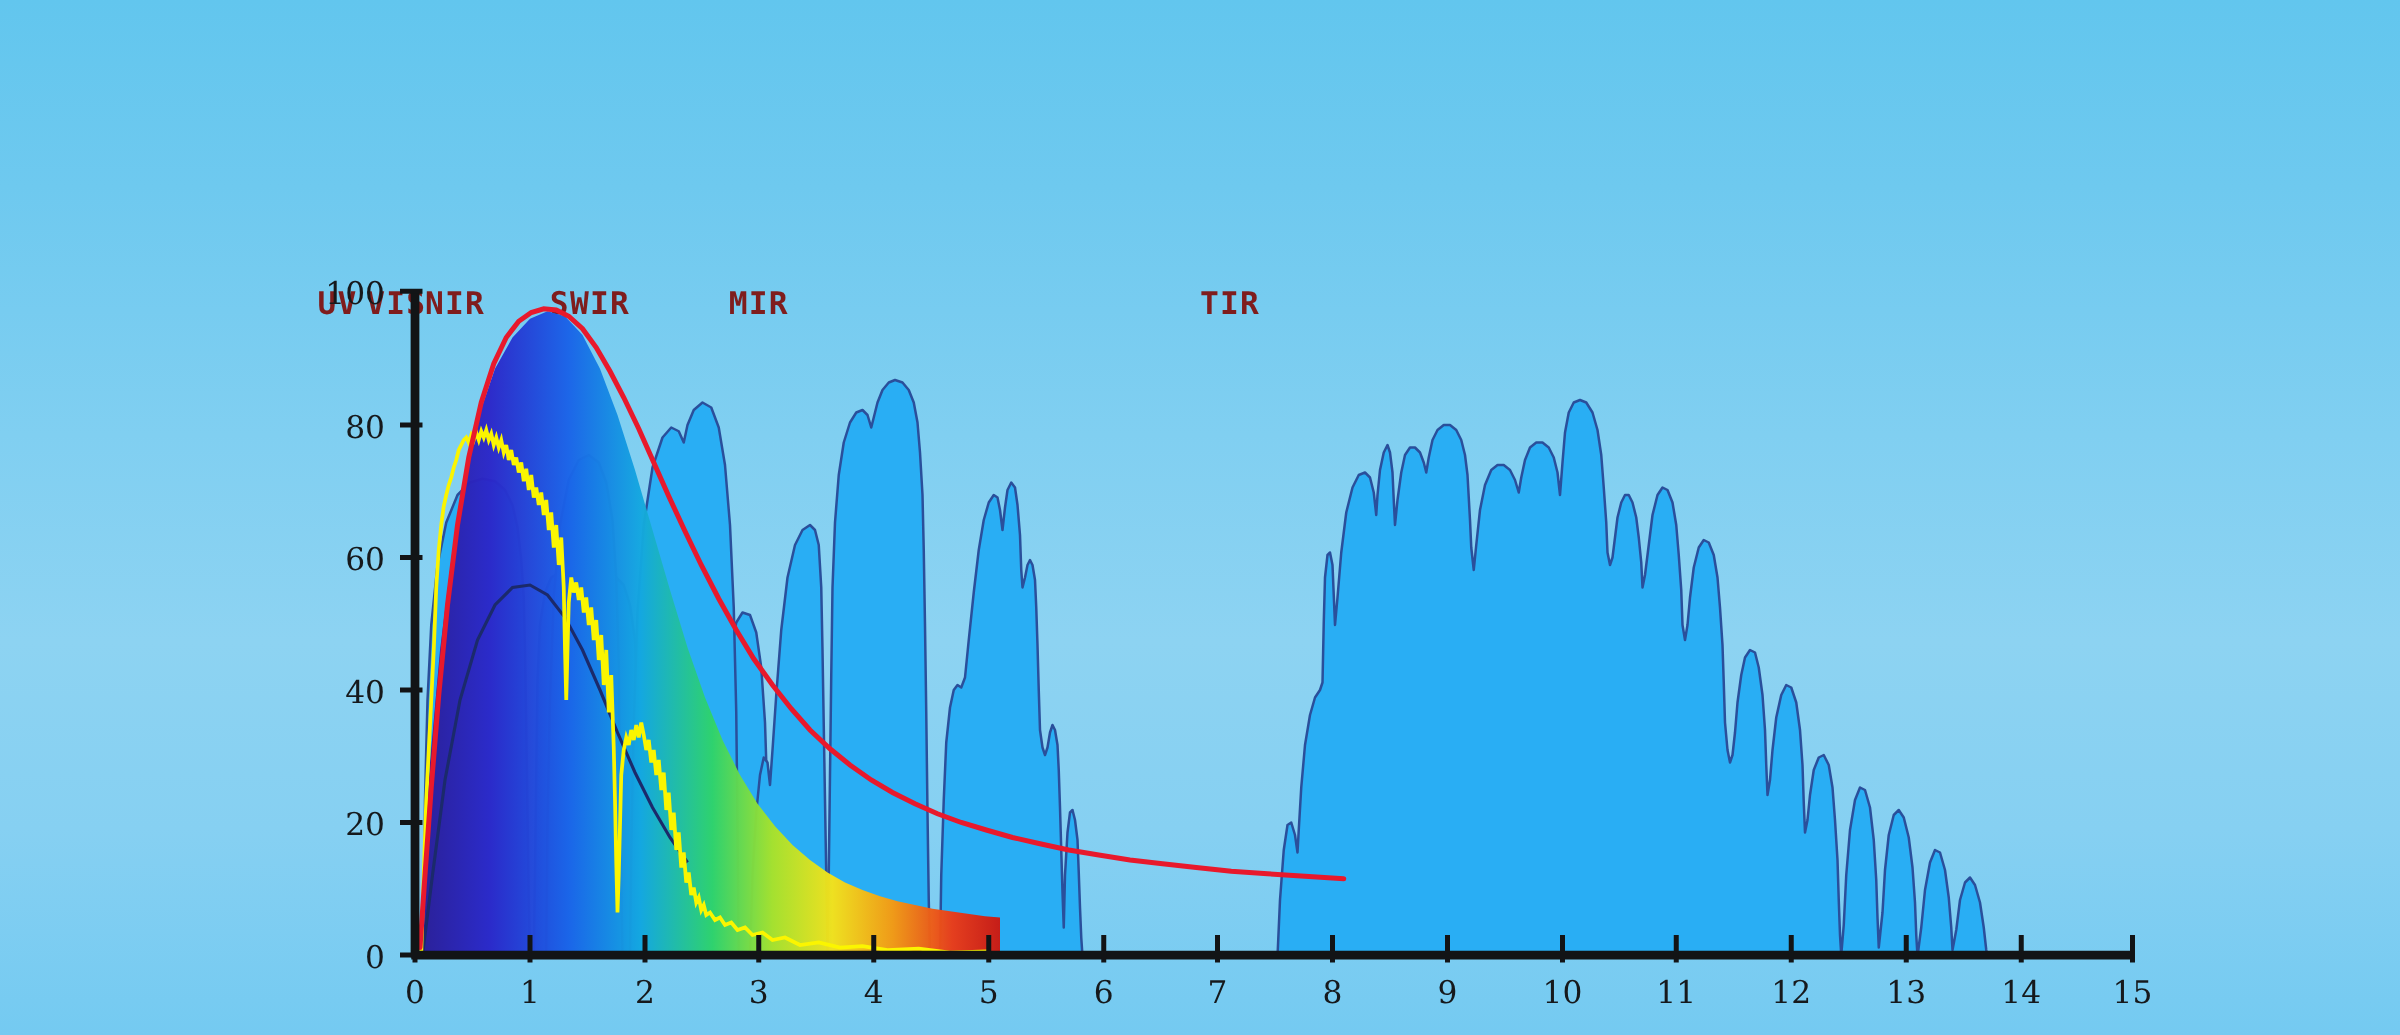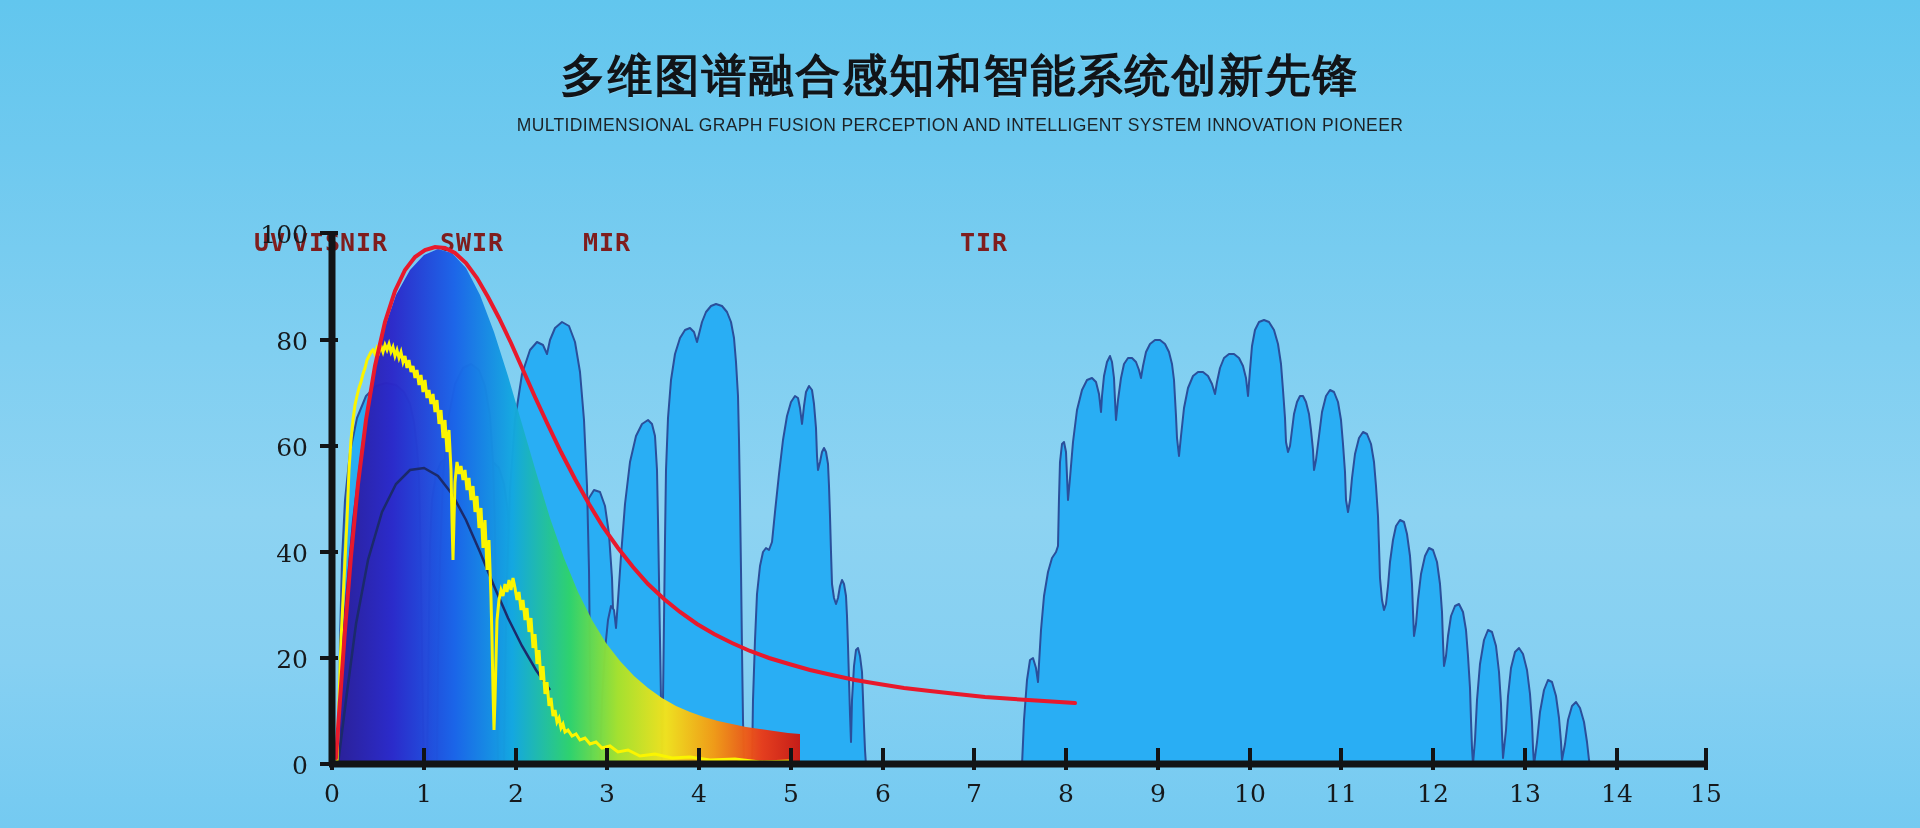--- a/index.html
+++ b/index.html
@@ -57,24 +57,20 @@
   .axis-num{
     font-family:"DejaVu Serif","Liberation Serif",serif;
     font-size:25px;fill:#16191c;
   }
 </style>
 </head>
 <body>
 
 <div id="stage">
 
-  <div class="title-block">
-    <h1 class="main-title">多维图谱融合感知和智能系统创新先锋</h1>
-    <p class="sub-title">MULTIDIMENSIONAL GRAPH FUSION PERCEPTION AND INTELLIGENT SYSTEM INNOVATION PIONEER</p>
-  </div>
 
   <div class="band-labels">
     <span class="band-label" style="left:270px">UV</span>
     <span class="band-label" style="left:317px">VIS</span>
     <span class="band-label" style="left:364px">NIR</span>
     <span class="band-label" style="left:472px">SWIR</span>
     <span class="band-label" style="left:607px">MIR</span>
     <span class="band-label" style="left:984px">TIR</span>
   </div>
 

